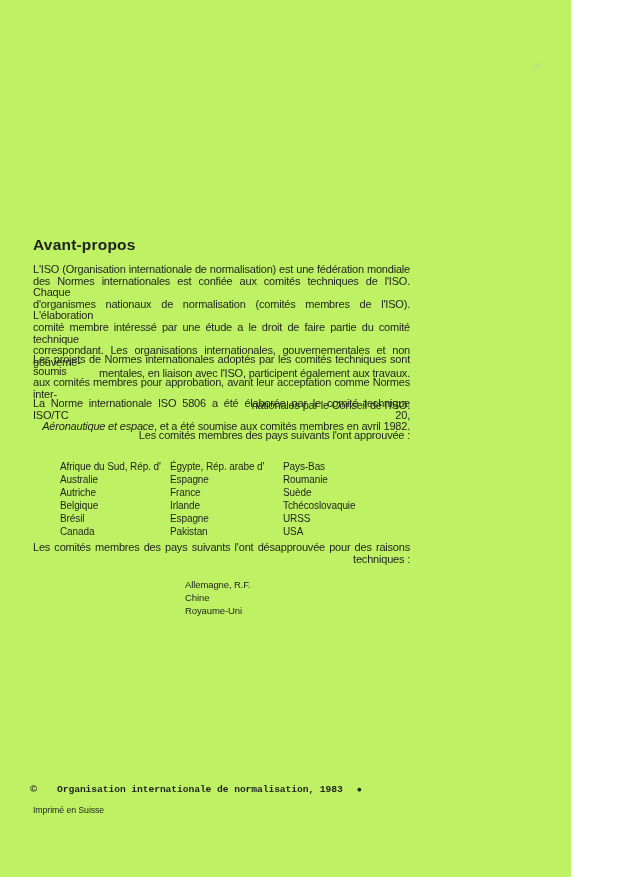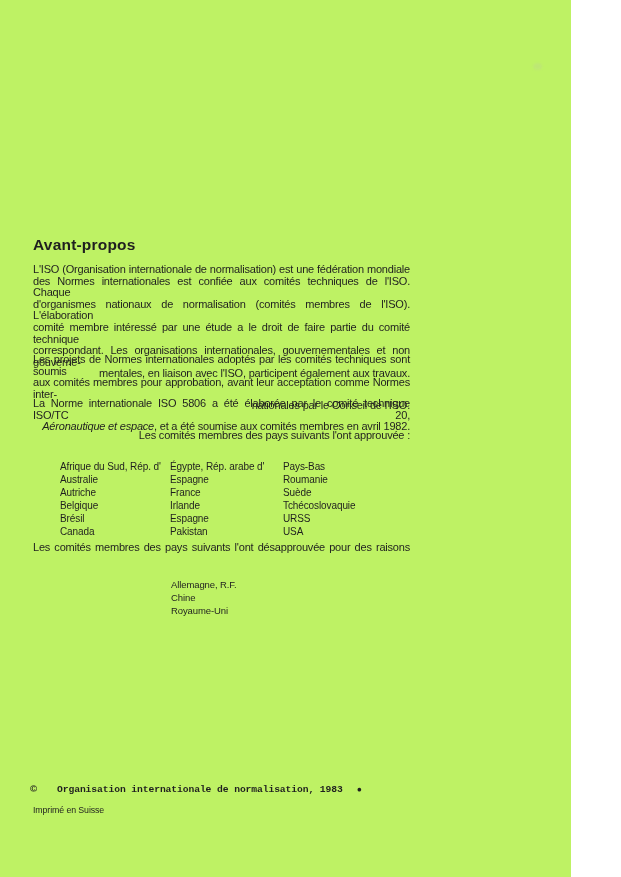--- a/index.html
+++ b/index.html
@@ -24,21 +24,21 @@
   .intro-approved{top:430px;}
   .cols{
     position:absolute;left:60px;top:460px;display:flex;
     font-size:10px;line-height:13.1px;letter-spacing:-0.1px;
   }
   .col-1{width:110px;}
   .col-2{width:113px;}
   .col-3{width:140px;}
   .p4{top:542px;}
   .dis-list{
-    position:absolute;left:171px;top:578px;
+    position:absolute;left:185px;top:578px;
     font-size:9.5px;line-height:13px;letter-spacing:-0.1px;
   }
   .footer-line{
     position:absolute;left:30px;top:783px;
     font-size:9.7px;font-weight:bold;letter-spacing:-0.1px;
   }
   .csym{font-weight:bold;}
   .ctext{margin-left:20px;font-family:Liberation Mono, monospace;}
   .cbullet{margin-left:14px;font-size:8.5px;vertical-align:0.5px;}
   .printed{
@@ -103,20 +103,21 @@
       <div>Roumanie</div>
       <div>Suède</div>
       <div>Tchécoslovaquie</div>
       <div>URSS</div>
       <div>USA</div>
     </div>
   </div>
 
   <div class="para p4">
     <div class="jl">Les comités membres des pays suivants l'ont désapprouvée pour des raisons</div>
+    <div class="ll">techniques :</div>
   </div>
 
   <div class="dis-list">
     <div>Allemagne, R.F.</div>
     <div>Chine</div>
     <div>Royaume-Uni</div>
   </div>
 
   <div class="footer-line">
     <span class="csym">©</span><span class="ctext">Organisation internationale de normalisation, 1983</span><span class="cbullet">●</span>

